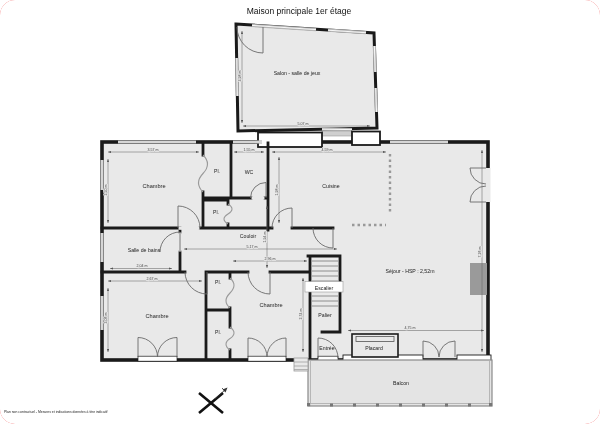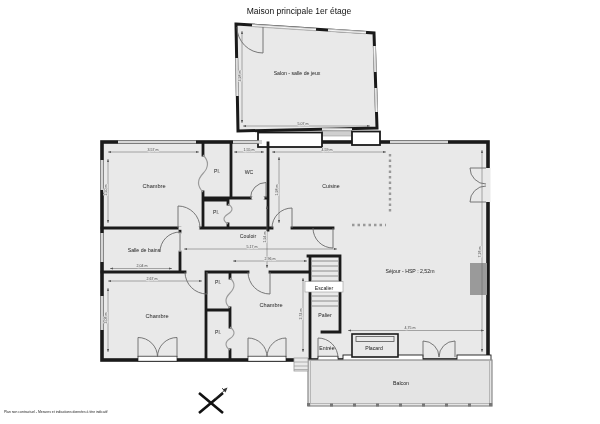--- a/index.html
+++ b/index.html
@@ -1,17 +1,17 @@
 <!DOCTYPE html>
 <html><head>
 <meta charset="utf-8">
 <style>
   html,body{margin:0;padding:0;background:#fff;}
   .stage{position:relative;width:600px;height:424px;background:#ef4444;overflow:hidden;
-         font-family:"Liberation Sans","DejaVu Sans",sans-serif;}
+         font-family:"Liberation Sans","DejaVu Sans",sans-serif;border-radius:15px;}
   svg{display:block}
   text{font-family:"Liberation Sans","DejaVu Sans",sans-serif;}
   .title{font-size:8.5px;fill:#111;text-anchor:middle;}
   .room-label{font-size:5.6px;fill:#222;text-anchor:middle;}
   .room-label-sm{font-size:5.2px;fill:#222;text-anchor:middle;}
   .pl-label{font-size:5px;fill:#222;text-anchor:middle;}
   .dim{font-size:3.6px;fill:#444;text-anchor:middle;paint-order:stroke;stroke:#e9e9e9;stroke-width:1.4px;}
   .footer-note{font-size:3.4px;fill:#222;}
   .wall{stroke:#1a1a1a;fill:none;stroke-linecap:square;}
   .door{stroke:#6a6a6a;stroke-width:0.9;fill:none;}

